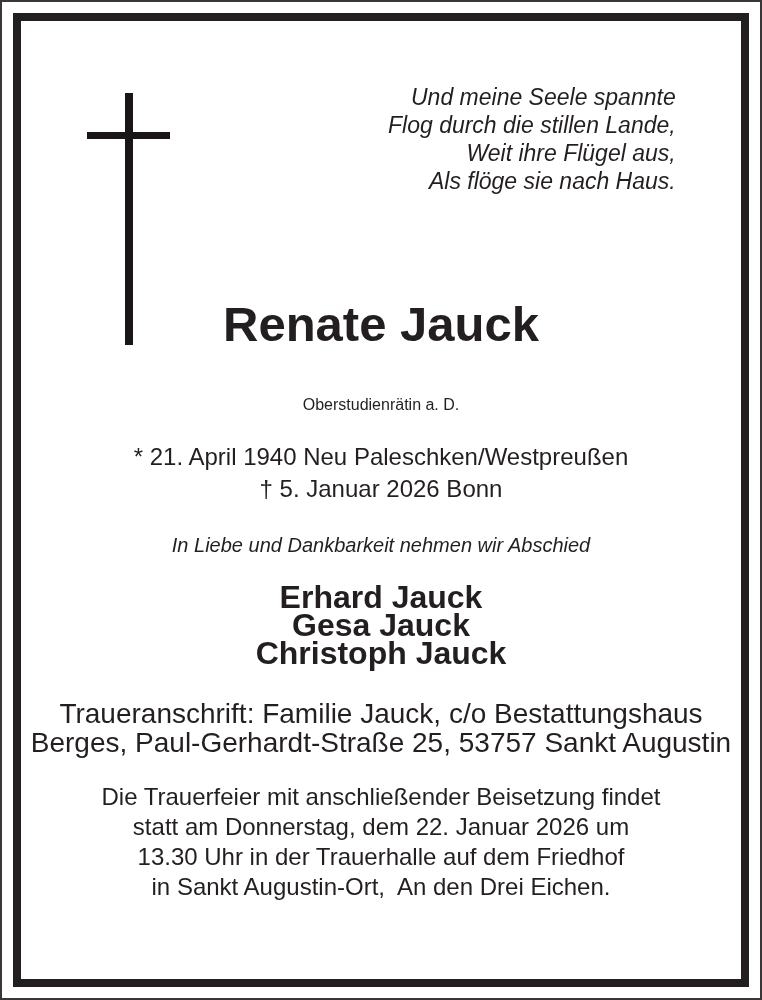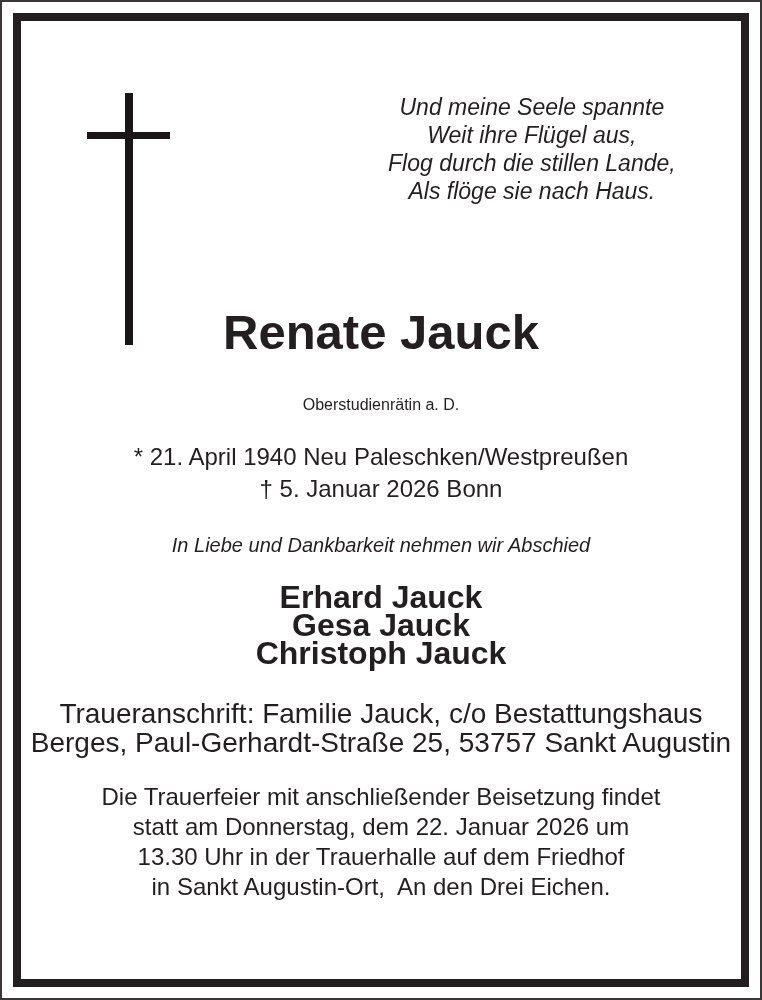--- a/index.html
+++ b/index.html
@@ -41,22 +41,22 @@
   .cross .bar-h {
     position: absolute;
     left: 0; top: 39px;
     width: 83px; height: 7px;
     background: #1a1617;
   }
   
   .poem {
     position: absolute;
     left: 367px;
-    top: 72px;
-    text-align: center;
+    top: 62px;
+    text-align: right;
   }
   .poem .poem-line {
     font-size: 23px;
     line-height: 28px;
     font-style: italic;
     white-space: pre-wrap;
   }
   .poem .poem-attribution {
     margin-top: 11px;
     padding-left: 9px;
@@ -67,21 +67,21 @@
   
   .centered {
     position: absolute;
     left: 0; right: 0;
     text-align: center;
   }
   .line { white-space: pre-wrap; }
 
   .deceased-name {
     top: 276px;
-    margin: 8px;
+    margin: 0;
     font-size: 49px;
     line-height: 54px;
     font-weight: bold;
     letter-spacing: 0px;
   }
   .maiden-name   { top: 342px; font-size: 24px; line-height: 28px; }
   .deceased-title{ top: 370px; font-size: 16px; line-height: 28px; }
   .life-dates    { top: 420px; font-size: 24px; }
   .life-dates .line { line-height: 32px; }
   .farewell      { top: 510px; font-size: 20px; line-height: 28px; font-style: italic; }
@@ -98,22 +98,22 @@
 <div class="page">
   <div class="frame">
 
     <div class="cross">
       <div class="bar-v"></div>
       <div class="bar-h"></div>
     </div>
 
     <div class="poem">
       <div class="poem-line">Und meine Seele spannte</div>
+      <div class="poem-line">Flog durch die stillen Lande,</div>
       <div class="poem-line">Weit ihre Flügel aus,</div>
-      <div class="poem-line">Flog durch die stillen Lande,</div>
       <div class="poem-line">Als flöge sie nach Haus.</div>
     </div>
 
     <h1 class="centered deceased-name">Renate Jauck</h1>
 
 
     <div class="centered deceased-title">Oberstudienrätin a. D.</div>
 
     <div class="centered life-dates">
       <div class="line">* 21. April 1940 Neu Paleschken/Westpreußen</div>

